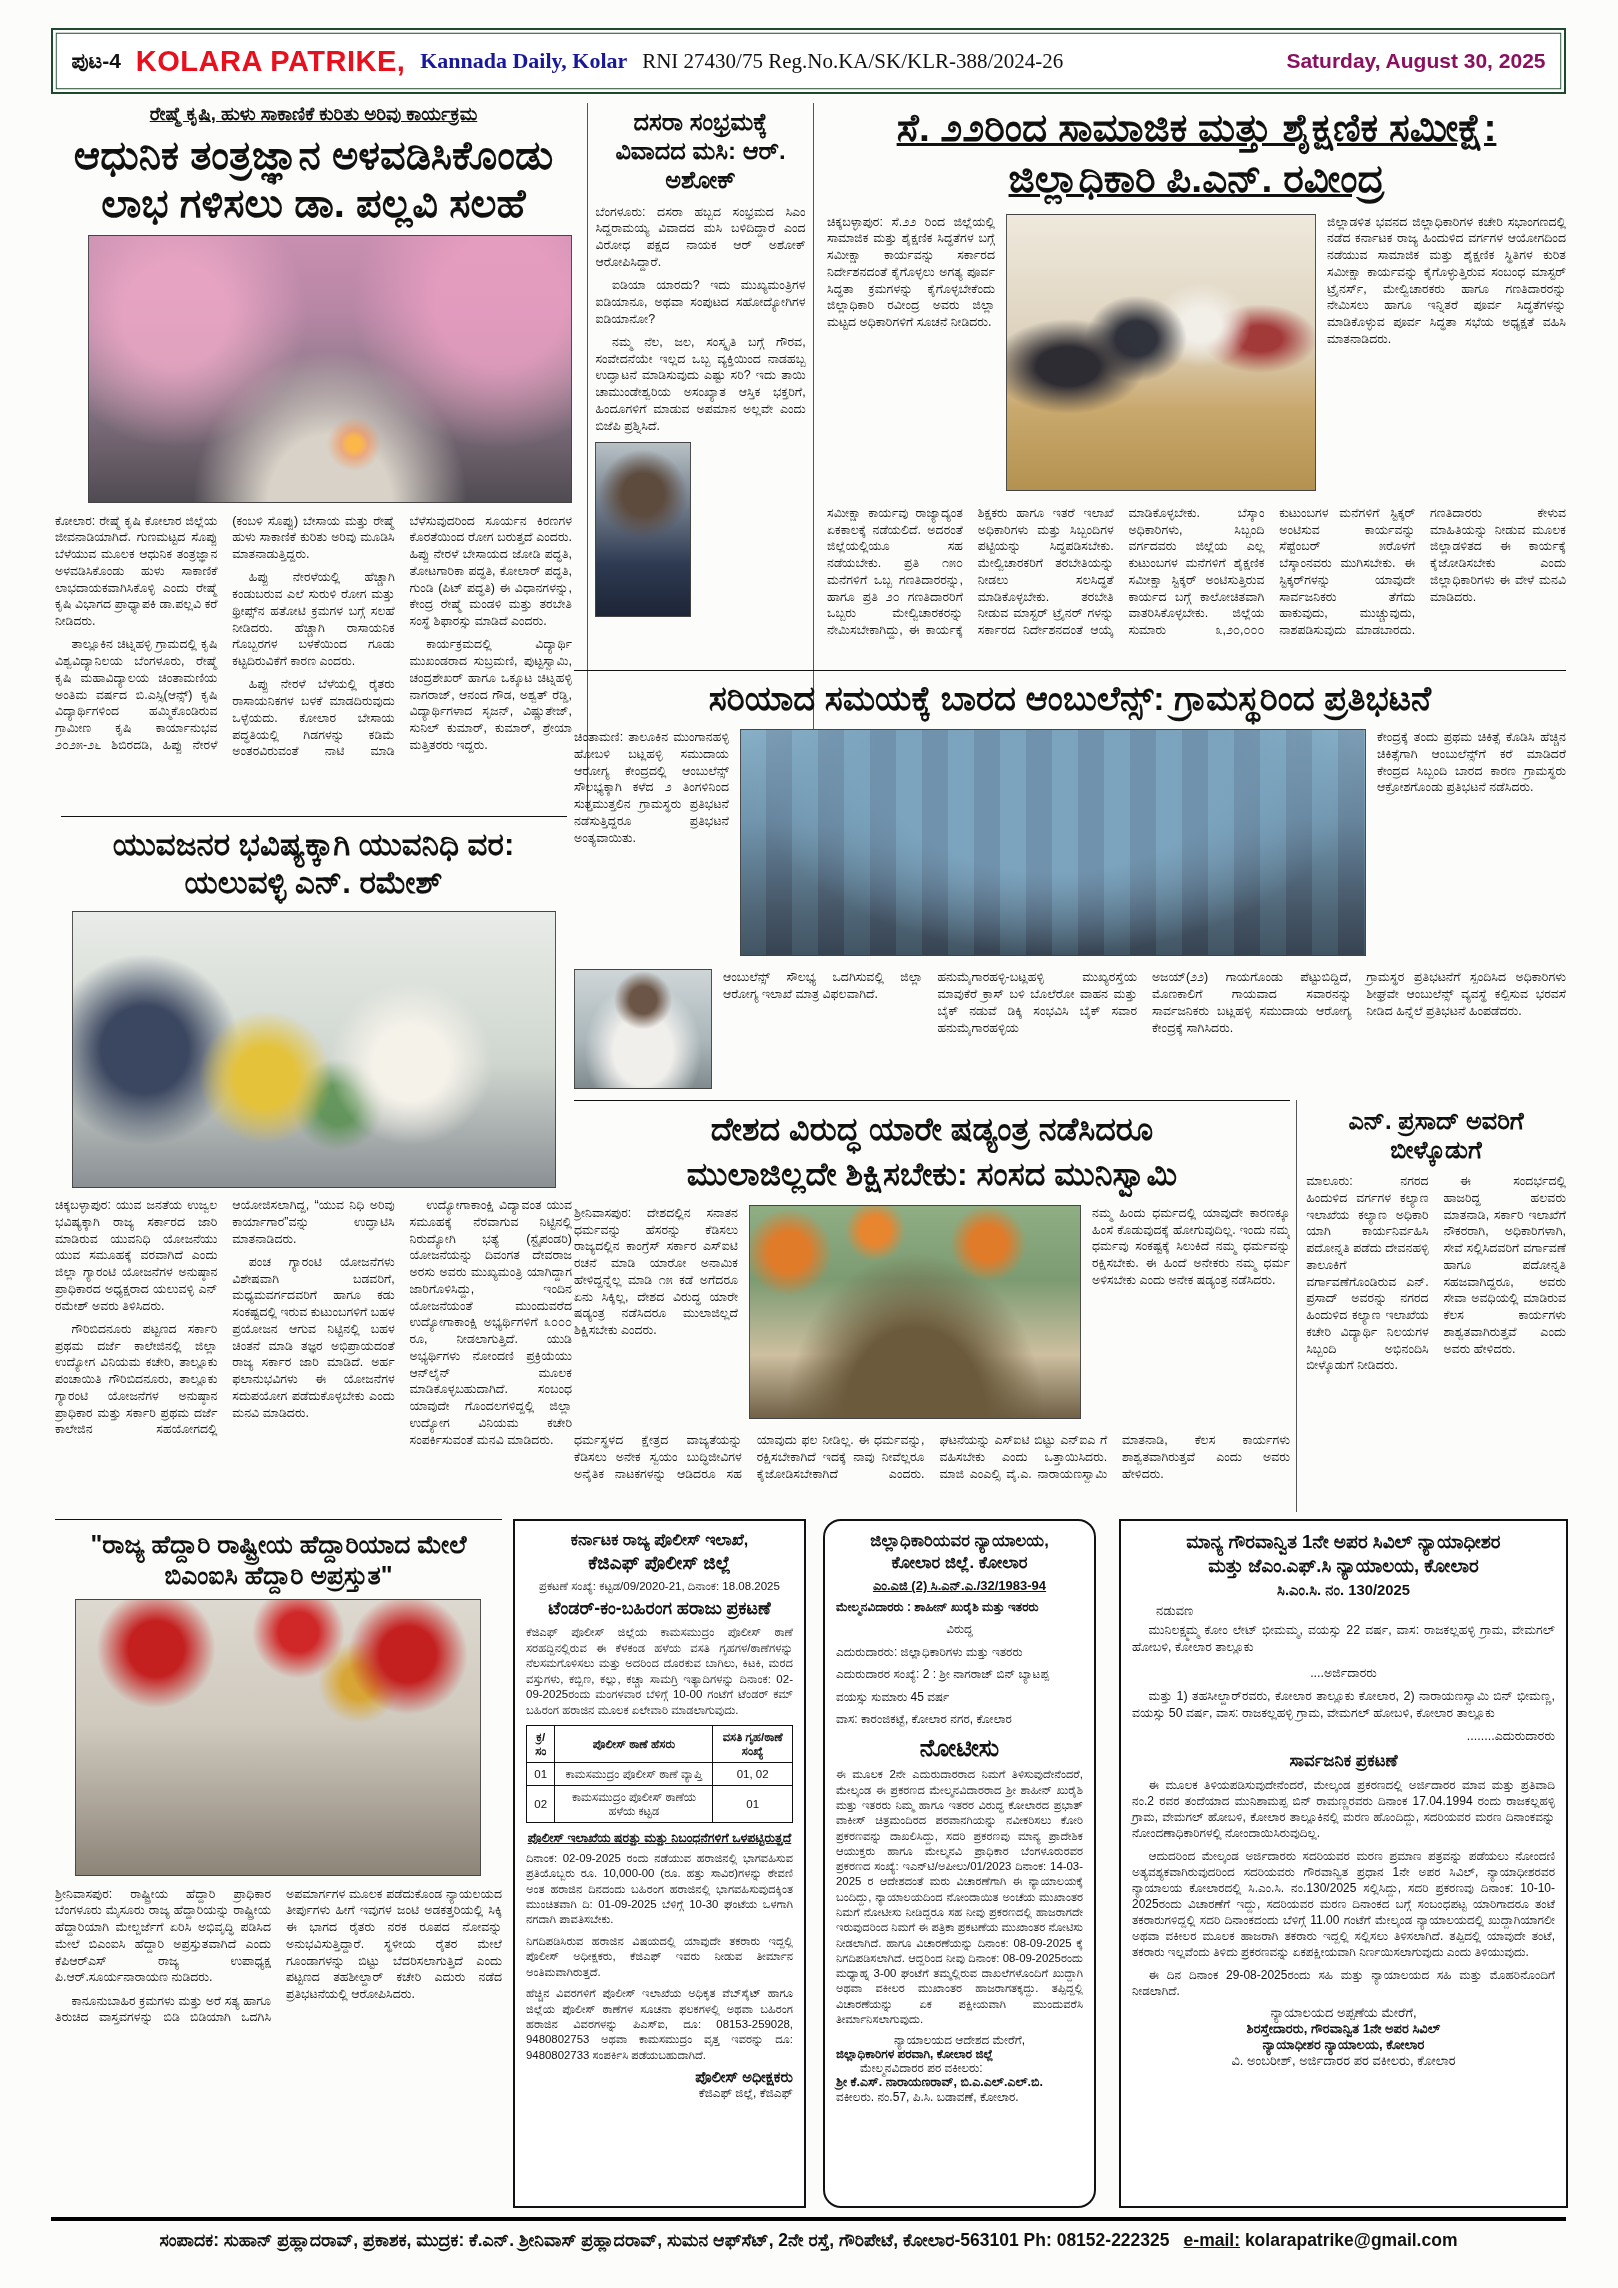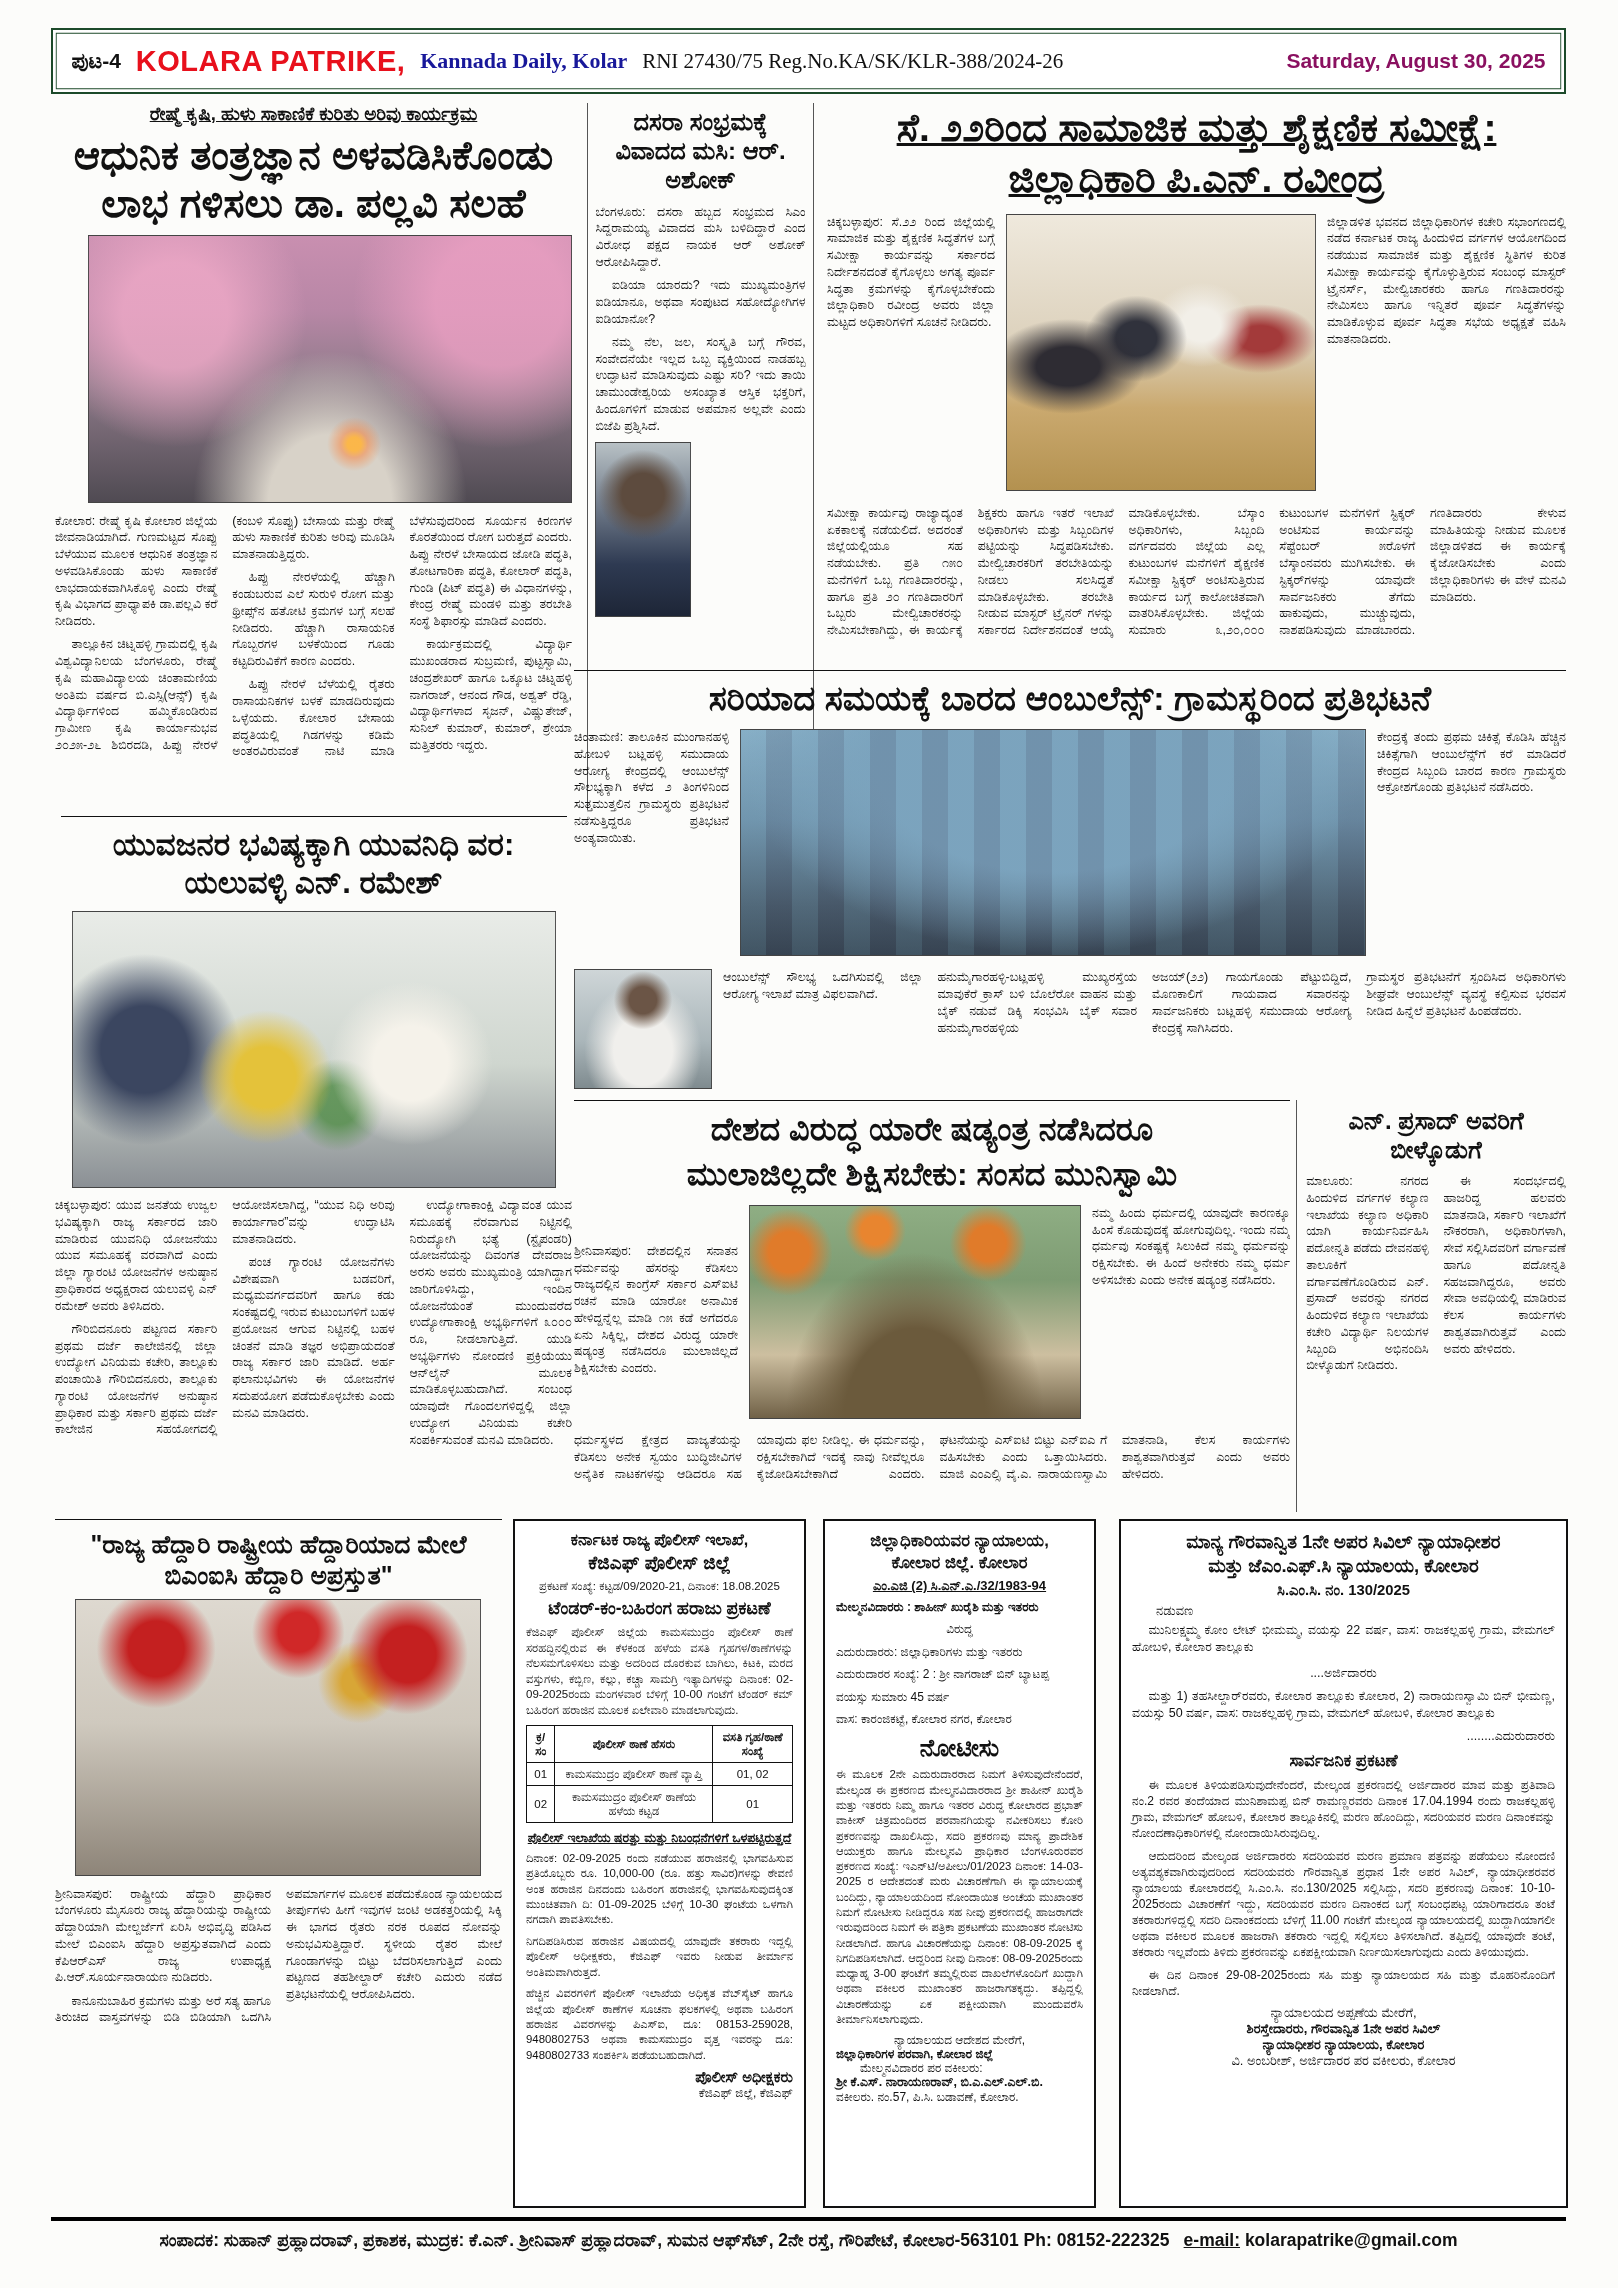--- a/index.html
+++ b/index.html
@@ -157,21 +157,21 @@
       <p>ಗೌರಿಬಿದನೂರು ಪಟ್ಟಣದ ಸರ್ಕಾರಿ ಪ್ರಥಮ ದರ್ಜೆ ಕಾಲೇಜಿನಲ್ಲಿ ಜಿಲ್ಲಾ ಉದ್ಯೋಗ ವಿನಿಯಮ ಕಚೇರಿ, ತಾಲ್ಲೂಕು ಪಂಚಾಯಿತಿ ಗೌರಿಬಿದನೂರು, ತಾಲ್ಲೂಕು ಗ್ಯಾರಂಟಿ ಯೋಜನೆಗಳ ಅನುಷ್ಠಾನ ಪ್ರಾಧಿಕಾರ ಮತ್ತು ಸರ್ಕಾರಿ ಪ್ರಥಮ ದರ್ಜೆ ಕಾಲೇಜಿನ ಸಹಯೋಗದಲ್ಲಿ ಆಯೋಜಿಸಲಾಗಿದ್ದ, “ಯುವ ನಿಧಿ ಅರಿವು ಕಾರ್ಯಾಗಾರ”ವನ್ನು ಉದ್ಘಾಟಿಸಿ ಮಾತನಾಡಿದರು.</p>
       <p>ಪಂಚ ಗ್ಯಾರಂಟಿ ಯೋಜನೆಗಳು ವಿಶೇಷವಾಗಿ ಬಡವರಿಗೆ, ಮಧ್ಯಮವರ್ಗದವರಿಗೆ ಹಾಗೂ ಕಡು ಸಂಕಷ್ಟದಲ್ಲಿ ಇರುವ ಕುಟುಂಬಗಳಿಗೆ ಬಹಳ ಪ್ರಯೋಜನ ಆಗುವ ನಿಟ್ಟಿನಲ್ಲಿ ಬಹಳ ಚಿಂತನೆ ಮಾಡಿ ತಜ್ಞರ ಅಭಿಪ್ರಾಯದಂತೆ ರಾಜ್ಯ ಸರ್ಕಾರ ಜಾರಿ ಮಾಡಿದೆ. ಅರ್ಹ ಫಲಾನುಭವಿಗಳು ಈ ಯೋಜನೆಗಳ ಸದುಪಯೋಗ ಪಡೆದುಕೊಳ್ಳಬೇಕು ಎಂದು ಮನವಿ ಮಾಡಿದರು.</p>
       <p>ಉದ್ಯೋಗಾಕಾಂಕ್ಷಿ ವಿದ್ಯಾವಂತ ಯುವ ಸಮೂಹಕ್ಕೆ ನೆರವಾಗುವ ನಿಟ್ಟಿನಲ್ಲಿ ನಿರುದ್ಯೋಗಿ ಭತ್ಯೆ (ಸ್ಟೈಪಂಡರಿ) ಯೋಜನೆಯನ್ನು ದಿವಂಗತ ದೇವರಾಜ ಅರಸು ಅವರು ಮುಖ್ಯಮಂತ್ರಿ ಯಾಗಿದ್ದಾಗ ಜಾರಿಗೊಳಿಸಿದ್ದು, ಇಂದಿನ ಯೋಜನೆಯಂತೆ ಮುಂದುವರೆದ ಉದ್ಯೋಗಾಕಾಂಕ್ಷಿ ಅಭ್ಯರ್ಥಿಗಳಿಗೆ ೩೦೦೦ ರೂ, ನೀಡಲಾಗುತ್ತಿದೆ. ಯುಡಿ ಅಭ್ಯರ್ಥಿಗಳು ನೋಂದಣಿ ಪ್ರಕ್ರಿಯೆಯು ಆನ್‌ಲೈನ್ ಮೂಲಕ ಮಾಡಿಕೊಳ್ಳಬಹುದಾಗಿದೆ. ಸಂಬಂಧ ಯಾವುದೇ ಗೊಂದಲಗಳಿದ್ದಲ್ಲಿ ಜಿಲ್ಲಾ ಉದ್ಯೋಗ ವಿನಿಯಮ ಕಚೇರಿ ಸಂಪರ್ಕಿಸುವಂತೆ ಮನವಿ ಮಾಡಿದರು.</p>
     </div>
   </div>
 
   <div class="abs clip rule-t" style="left:574px;top:1100px;width:716px;height:412px;">
     <div class="ctr hl" style="font-size:32px;margin-top:9.2px;">ದೇಶದ ವಿರುದ್ಧ ಯಾರೇ ಷಡ್ಯಂತ್ರ ನಡೆಸಿದರೂ</div>
     <div class="ctr hl" style="font-size:32px;margin:5.5px 0 11px;">ಮುಲಾಜಿಲ್ಲದೇ ಶಿಕ್ಷಿಸಬೇಕು: ಸಂಸದ ಮುನಿಸ್ವಾಮಿ</div>
     <div style="display:flex;gap:11px;height:220px;overflow:hidden;">
-      <div class="body just" style="width:164px;flex:0 0 auto;margin-top:38px;">ಶ್ರೀನಿವಾಸಪುರ: ದೇಶದಲ್ಲಿನ ಸನಾತನ ಧರ್ಮವನ್ನು ಹೆಸರನ್ನು ಕೆಡಿಸಲು ರಾಜ್ಯದಲ್ಲಿನ ಕಾಂಗ್ರೆಸ್ ಸರ್ಕಾರ ಎಸ್‌ಐಟಿ ರಚನೆ ಮಾಡಿ ಯಾರೋ ಅನಾಮಿಕ ಹೇಳಿದ್ದನ್ನೆಲ್ಲ ಮಾಡಿ ೧೫ ಕಡೆ ಅಗೆದರೂ ಏನು ಸಿಕ್ಕಿಲ್ಲ, ದೇಶದ ವಿರುದ್ಧ ಯಾರೇ ಷಡ್ಯಂತ್ರ ನಡೆಸಿದರೂ ಮುಲಾಜಿಲ್ಲದೆ ಶಿಕ್ಷಿಸಬೇಕು ಎಂದರು.</div>
+      <div class="body just" style="width:164px;flex:0 0 auto;">ಶ್ರೀನಿವಾಸಪುರ: ದೇಶದಲ್ಲಿನ ಸನಾತನ ಧರ್ಮವನ್ನು ಹೆಸರನ್ನು ಕೆಡಿಸಲು ರಾಜ್ಯದಲ್ಲಿನ ಕಾಂಗ್ರೆಸ್ ಸರ್ಕಾರ ಎಸ್‌ಐಟಿ ರಚನೆ ಮಾಡಿ ಯಾರೋ ಅನಾಮಿಕ ಹೇಳಿದ್ದನ್ನೆಲ್ಲ ಮಾಡಿ ೧೫ ಕಡೆ ಅಗೆದರೂ ಏನು ಸಿಕ್ಕಿಲ್ಲ, ದೇಶದ ವಿರುದ್ಧ ಯಾರೇ ಷಡ್ಯಂತ್ರ ನಡೆಸಿದರೂ ಮುಲಾಜಿಲ್ಲದೆ ಶಿಕ್ಷಿಸಬೇಕು ಎಂದರು.</div>
       <div class="ph ph-flags" style="width:332px;height:214px;flex:0 0 auto;"></div>
       <div class="body just" style="flex:1;">ನಮ್ಮ ಹಿಂದು ಧರ್ಮದಲ್ಲಿ ಯಾವುದೇ ಕಾರಣಕ್ಕೂ ಹಿಂಸೆ ಕೊಡುವುದಕ್ಕೆ ಹೋಗುವುದಿಲ್ಲ. ಇಂದು ನಮ್ಮ ಧರ್ಮವು ಸಂಕಷ್ಟಕ್ಕೆ ಸಿಲುಕಿದೆ ನಮ್ಮ ಧರ್ಮವನ್ನು ರಕ್ಷಿಸಬೇಕು. ಈ ಹಿಂದೆ ಅನೇಕರು ನಮ್ಮ ಧರ್ಮ ಅಳಿಸಬೇಕು ಎಂದು ಅನೇಕ ಷಡ್ಯಂತ್ರ ನಡೆಸಿದರು.</div>
     </div>
     <div class="body cols4 just" style="margin-top:7.4px;height:109px;">ಧರ್ಮಸ್ಥಳದ ಕ್ಷೇತ್ರದ ವಾಜ್ಯತೆಯನ್ನು ಕೆಡಿಸಲು ಅನೇಕ ಸ್ವಯಂ ಬುದ್ಧಿಜೀವಿಗಳ ಅನೈತಿಕ ನಾಟಕಗಳನ್ನು ಆಡಿದರೂ ಸಹ ಯಾವುದು ಫಲ ನೀಡಿಲ್ಲ. ಈ ಧರ್ಮವನ್ನು, ರಕ್ಷಿಸಬೇಕಾಗಿದೆ ಇದಕ್ಕೆ ನಾವು ನೀವೆಲ್ಲರೂ ಕೈಜೋಡಿಸಬೇಕಾಗಿದೆ ಎಂದರು. ಘಟನೆಯನ್ನು ಎಸ್‌ಐಟಿ ಬಿಟ್ಟು ಎನ್‌ಐಎ ಗೆ ವಹಿಸಬೇಕು ಎಂದು ಒತ್ತಾಯಿಸಿದರು. ಮಾಜಿ ಎಂಎಲ್ಸಿ ವೈ.ಎ. ನಾರಾಯಣಸ್ವಾಮಿ ಮಾತನಾಡಿ, ಕೆಲಸ ಕಾರ್ಯಗಳು ಶಾಶ್ವತವಾಗಿರುತ್ತವೆ ಎಂದು ಅವರು ಹೇಳಿದರು.</div>
   </div>
 
   <div class="abs clip vrule-l" style="left:1296px;top:1100px;width:270px;height:412px;padding-left:9.2px;box-sizing:border-box;">
     <div class="ctr hl" style="font-size:24px;margin:5.5px 0 9.2px;">ಎನ್. ಪ್ರಸಾದ್ ಅವರಿಗೆ ಬೀಳ್ಕೊಡುಗೆ</div>
     <div class="body cols2 just" style="height:341px;">
       <p class="nofirst">ಮಾಲೂರು: ನಗರದ ಹಿಂದುಳಿದ ವರ್ಗಗಳ ಕಲ್ಯಾಣ ಇಲಾಖೆಯ ಕಲ್ಯಾಣ ಅಧಿಕಾರಿ ಯಾಗಿ ಕಾರ್ಯನಿರ್ವಹಿಸಿ ಪದೋನ್ನತಿ ಪಡೆದು ದೇವನಹಳ್ಳಿ ತಾಲೂಕಿಗೆ ವರ್ಗಾವಣೆಗೊಂಡಿರುವ ಎನ್. ಪ್ರಸಾದ್ ಅವರನ್ನು ನಗರದ ಹಿಂದುಳಿದ ಕಲ್ಯಾಣ ಇಲಾಖೆಯ ಕಚೇರಿ ವಿದ್ಯಾರ್ಥಿ ನಿಲಯಗಳ ಸಿಬ್ಬಂದಿ ಅಭಿನಂದಿಸಿ ಬೀಳ್ಕೊಡುಗೆ ನೀಡಿದರು.</p>
@@ -216,21 +216,21 @@
     <div class="ctr b usln" style="font-size:12.5px;margin:3.7px 0 5.5px;">ಪೊಲೀಸ್ ಇಲಾಖೆಯ ಷರತ್ತು ಮತ್ತು ನಿಬಂಧನೆಗಳಿಗೆ ಒಳಪಟ್ಟಿರುತ್ತದೆ</div>
     <div class="body just" style="font-size:11.4px;">
       <p class="nofirst">ದಿನಾಂಕ: 02-09-2025 ರಂದು ನಡೆಯುವ ಹರಾಜಿನಲ್ಲಿ ಭಾಗವಹಿಸುವ ಪ್ರತಿಯೊಬ್ಬರು ರೂ. 10,000-00 (ರೂ. ಹತ್ತು ಸಾವಿರ)ಗಳನ್ನು ಠೇವಣಿ ಅಂತ ಹರಾಜಿನ ದಿನದಂದು ಬಹಿರಂಗ ಹರಾಜಿನಲ್ಲಿ ಭಾಗವಹಿಸುವುದಕ್ಕಿಂತ ಮುಂಚಿತವಾಗಿ ದಿ: 01-09-2025 ಬೆಳಿಗ್ಗೆ 10-30 ಘಂಟೆಯ ಒಳಗಾಗಿ ನಗದಾಗಿ ಪಾವತಿಸಬೇಕು.</p>
       <p class="nofirst">ನಿಗದಿಪಡಿಸಿರುವ ಹರಾಜಿನ ವಿಷಯದಲ್ಲಿ ಯಾವುದೇ ತಕರಾರು ಇದ್ದಲ್ಲಿ ಪೊಲೀಸ್ ಅಧೀಕ್ಷಕರು, ಕೆಜಿಎಫ್ ಇವರು ನೀಡುವ ತೀರ್ಮಾನ ಅಂತಿಮವಾಗಿರುತ್ತದೆ.</p>
       <p class="nofirst">ಹೆಚ್ಚಿನ ವಿವರಗಳಿಗೆ ಪೊಲೀಸ್ ಇಲಾಖೆಯ ಅಧಿಕೃತ ವೆಬ್‌ಸೈಟ್ ಹಾಗೂ ಜಿಲ್ಲೆಯ ಪೊಲೀಸ್ ಠಾಣೆಗಳ ಸೂಚನಾ ಫಲಕಗಳಲ್ಲಿ ಅಥವಾ ಬಹಿರಂಗ ಹರಾಜಿನ ವಿವರಗಳನ್ನು ಪಿಎಸ್‌ಐ, ದೂ: 08153-259028, 9480802753 ಅಥವಾ ಕಾಮಸಮುದ್ರಂ ವೃತ್ತ ಇವರನ್ನು ದೂ: 9480802733 ಸಂಪರ್ಕಿಸಿ ಪಡೆಯಬಹುದಾಗಿದೆ.</p>
     </div>
     <div class="sig" style="font-size:14.8px;margin-top:5.5px;">ಪೊಲೀಸ್ ಅಧೀಕ್ಷಕರು</div>
     <div class="sig" style="font-size:12px;font-weight:normal;">ಕೆಜಿಎಫ್ ಜಿಲ್ಲೆ, ಕೆಜಿಎಫ್</div>
   </div>
 
-  <div class="abs clip nbox" style="left:823px;top:1519px;width:273px;height:689px;">
+  <div class="abs clip nbox" style="left:823px;top:1519px;width:273px;height:689px;border-radius:18px;">
     <div class="nbox-h" style="font-size:16.6px;">ಜಿಲ್ಲಾಧಿಕಾರಿಯವರ ನ್ಯಾಯಾಲಯ,</div>
     <div class="nbox-h" style="font-size:16.6px;">ಕೋಲಾರ ಜಿಲ್ಲೆ. ಕೋಲಾರ</div>
     <div class="ctr b usln" style="font-size:13px;margin:4.6px 0;">ಎಂ.ಎಜಿ (2) ಸಿ.ಎನ್.ಎ./32/1983-94</div>
     <div class="body" style="font-size:12px;">
       <p class="nofirst b">ಮೇಲ್ಮನವಿದಾರರು : ಶಾಹೀನ್ ಖುರೈಶಿ ಮತ್ತು ಇತರರು</p>
       <p class="nofirst ctr">ವಿರುದ್ಧ</p>
       <p class="nofirst">ಎದುರುದಾರರು: ಜಿಲ್ಲಾಧಿಕಾರಿಗಳು ಮತ್ತು ಇತರರು</p>
       <p class="nofirst">ಎದುರುದಾರರ ಸಂಖ್ಯೆ: 2 : ಶ್ರೀ ನಾಗರಾಜ್ ಬಿನ್ ಬ್ಯಾಟಪ್ಪ</p>
       <p class="nofirst">ವಯಸ್ಸು ಸುಮಾರು 45 ವರ್ಷ</p>
       <p class="nofirst">ವಾಸ: ಕಾರಂಜಿಕಟ್ಟೆ, ಕೋಲಾರ ನಗರ, ಕೋಲಾರ</p>

